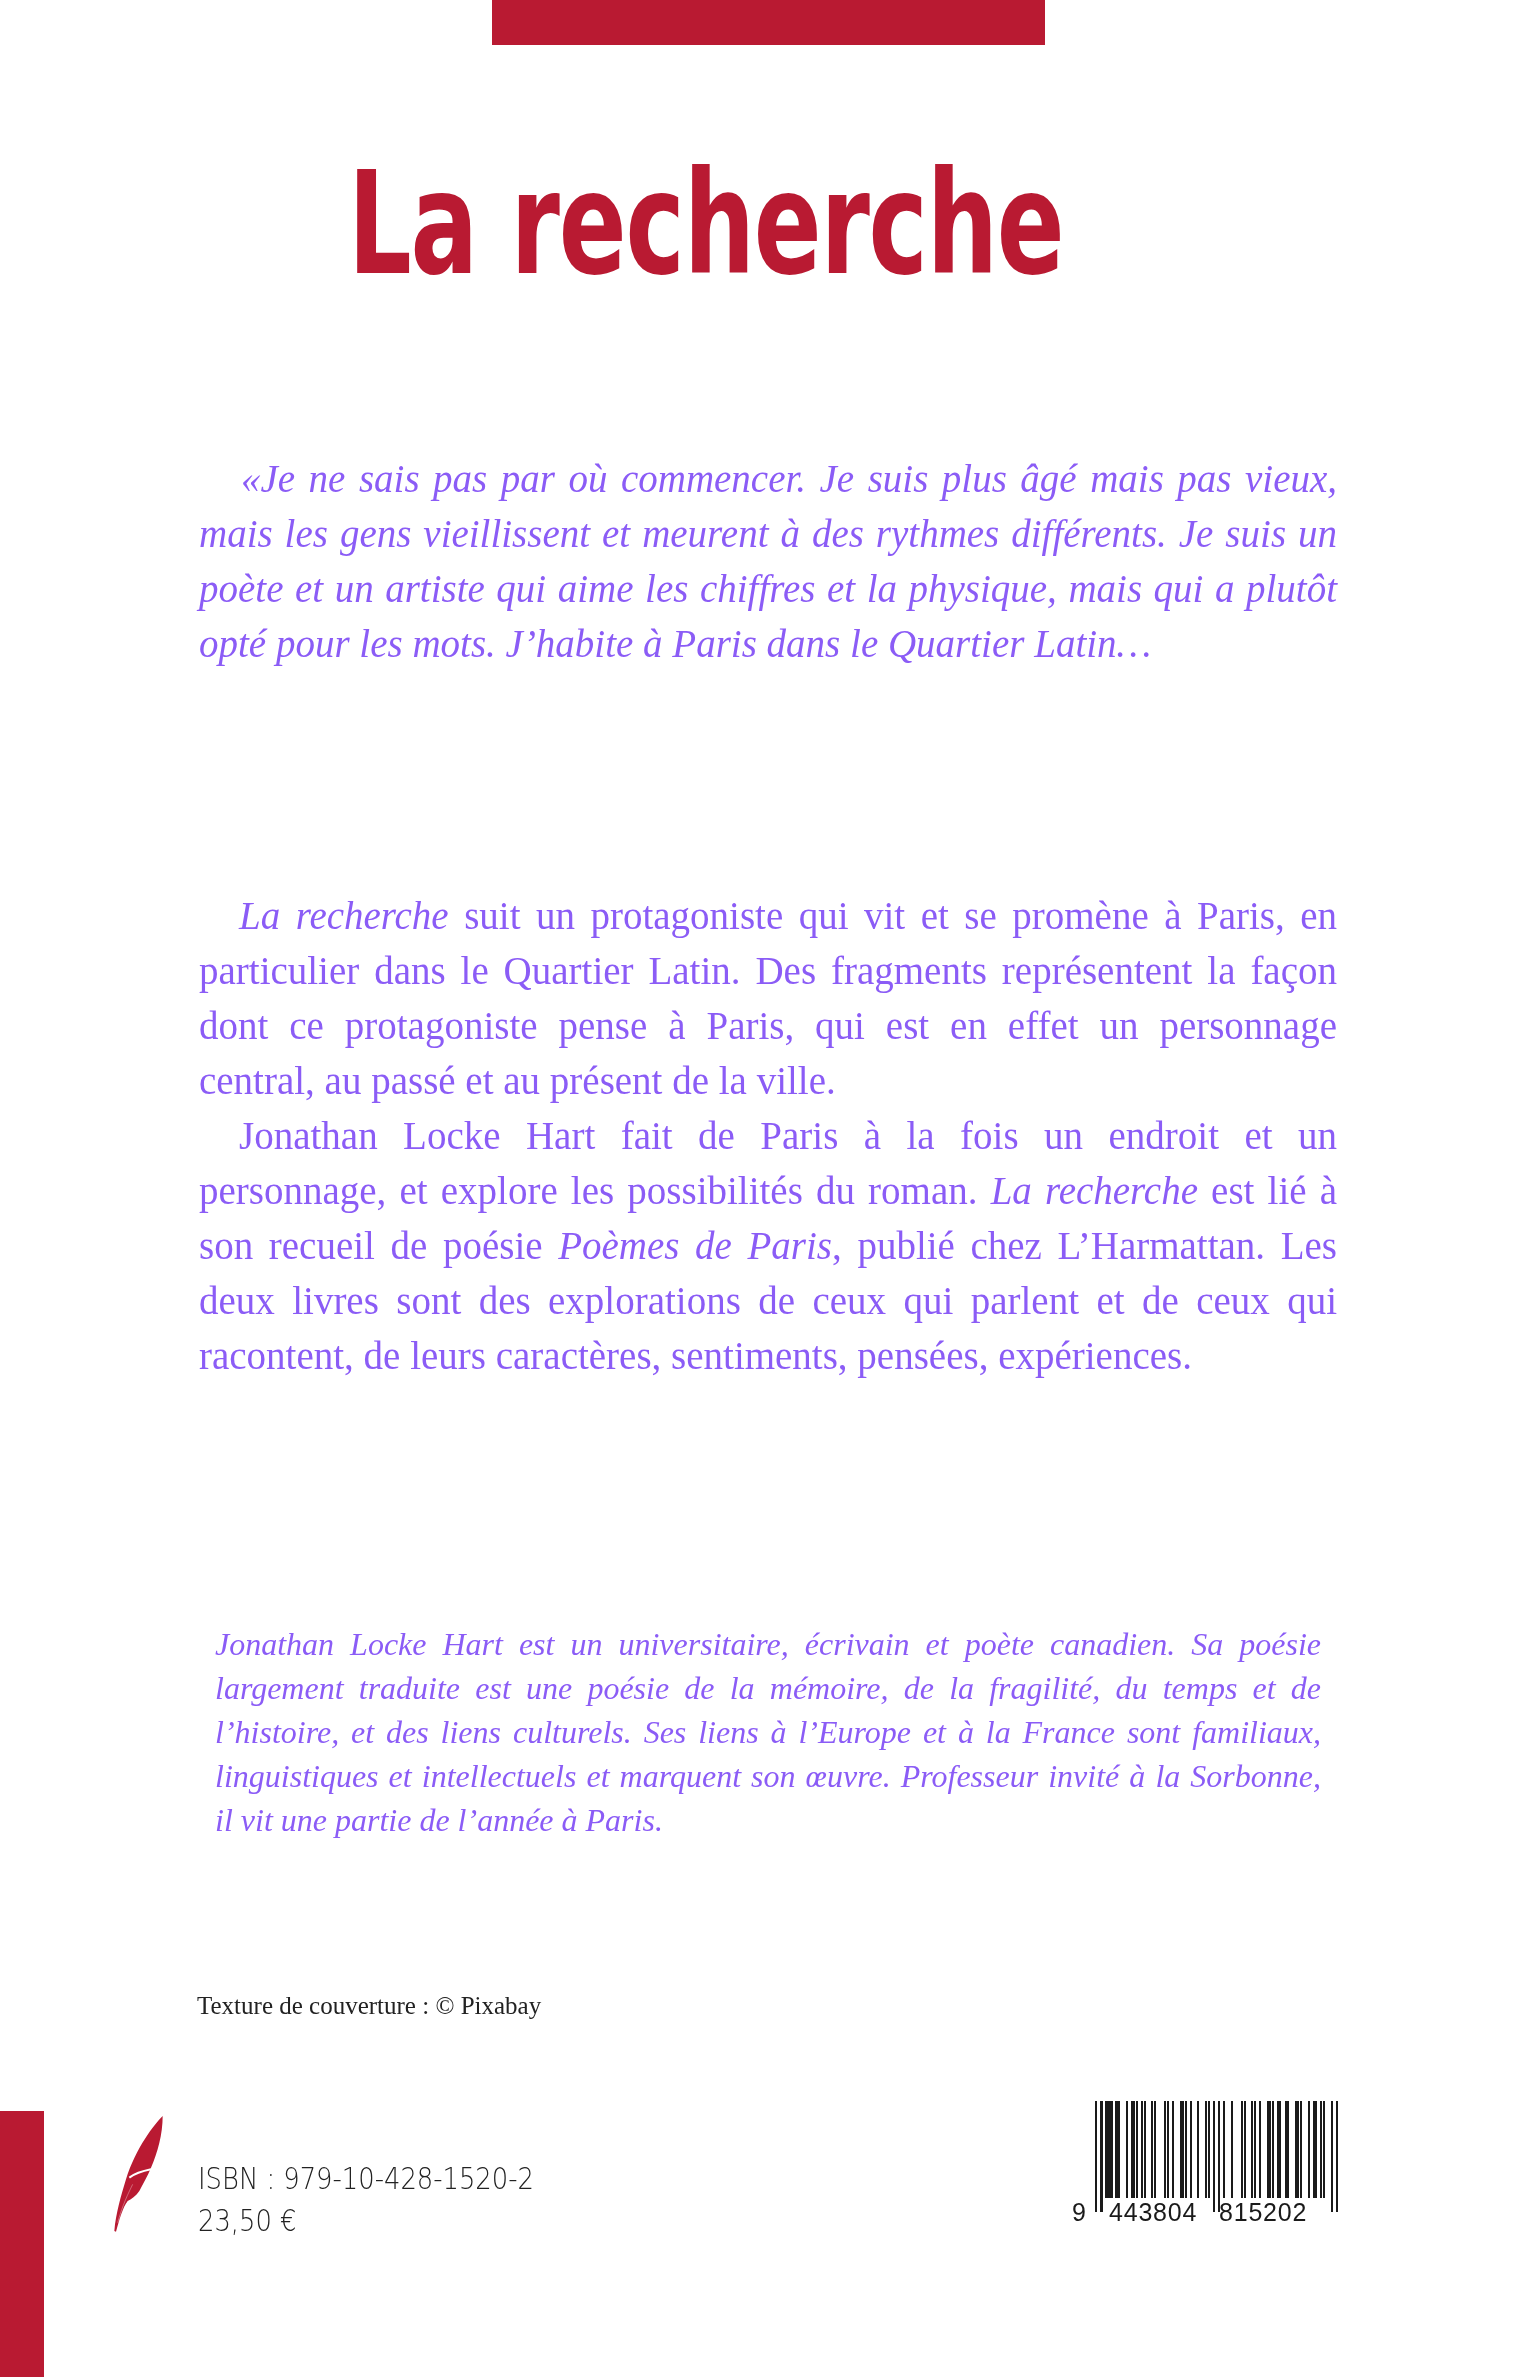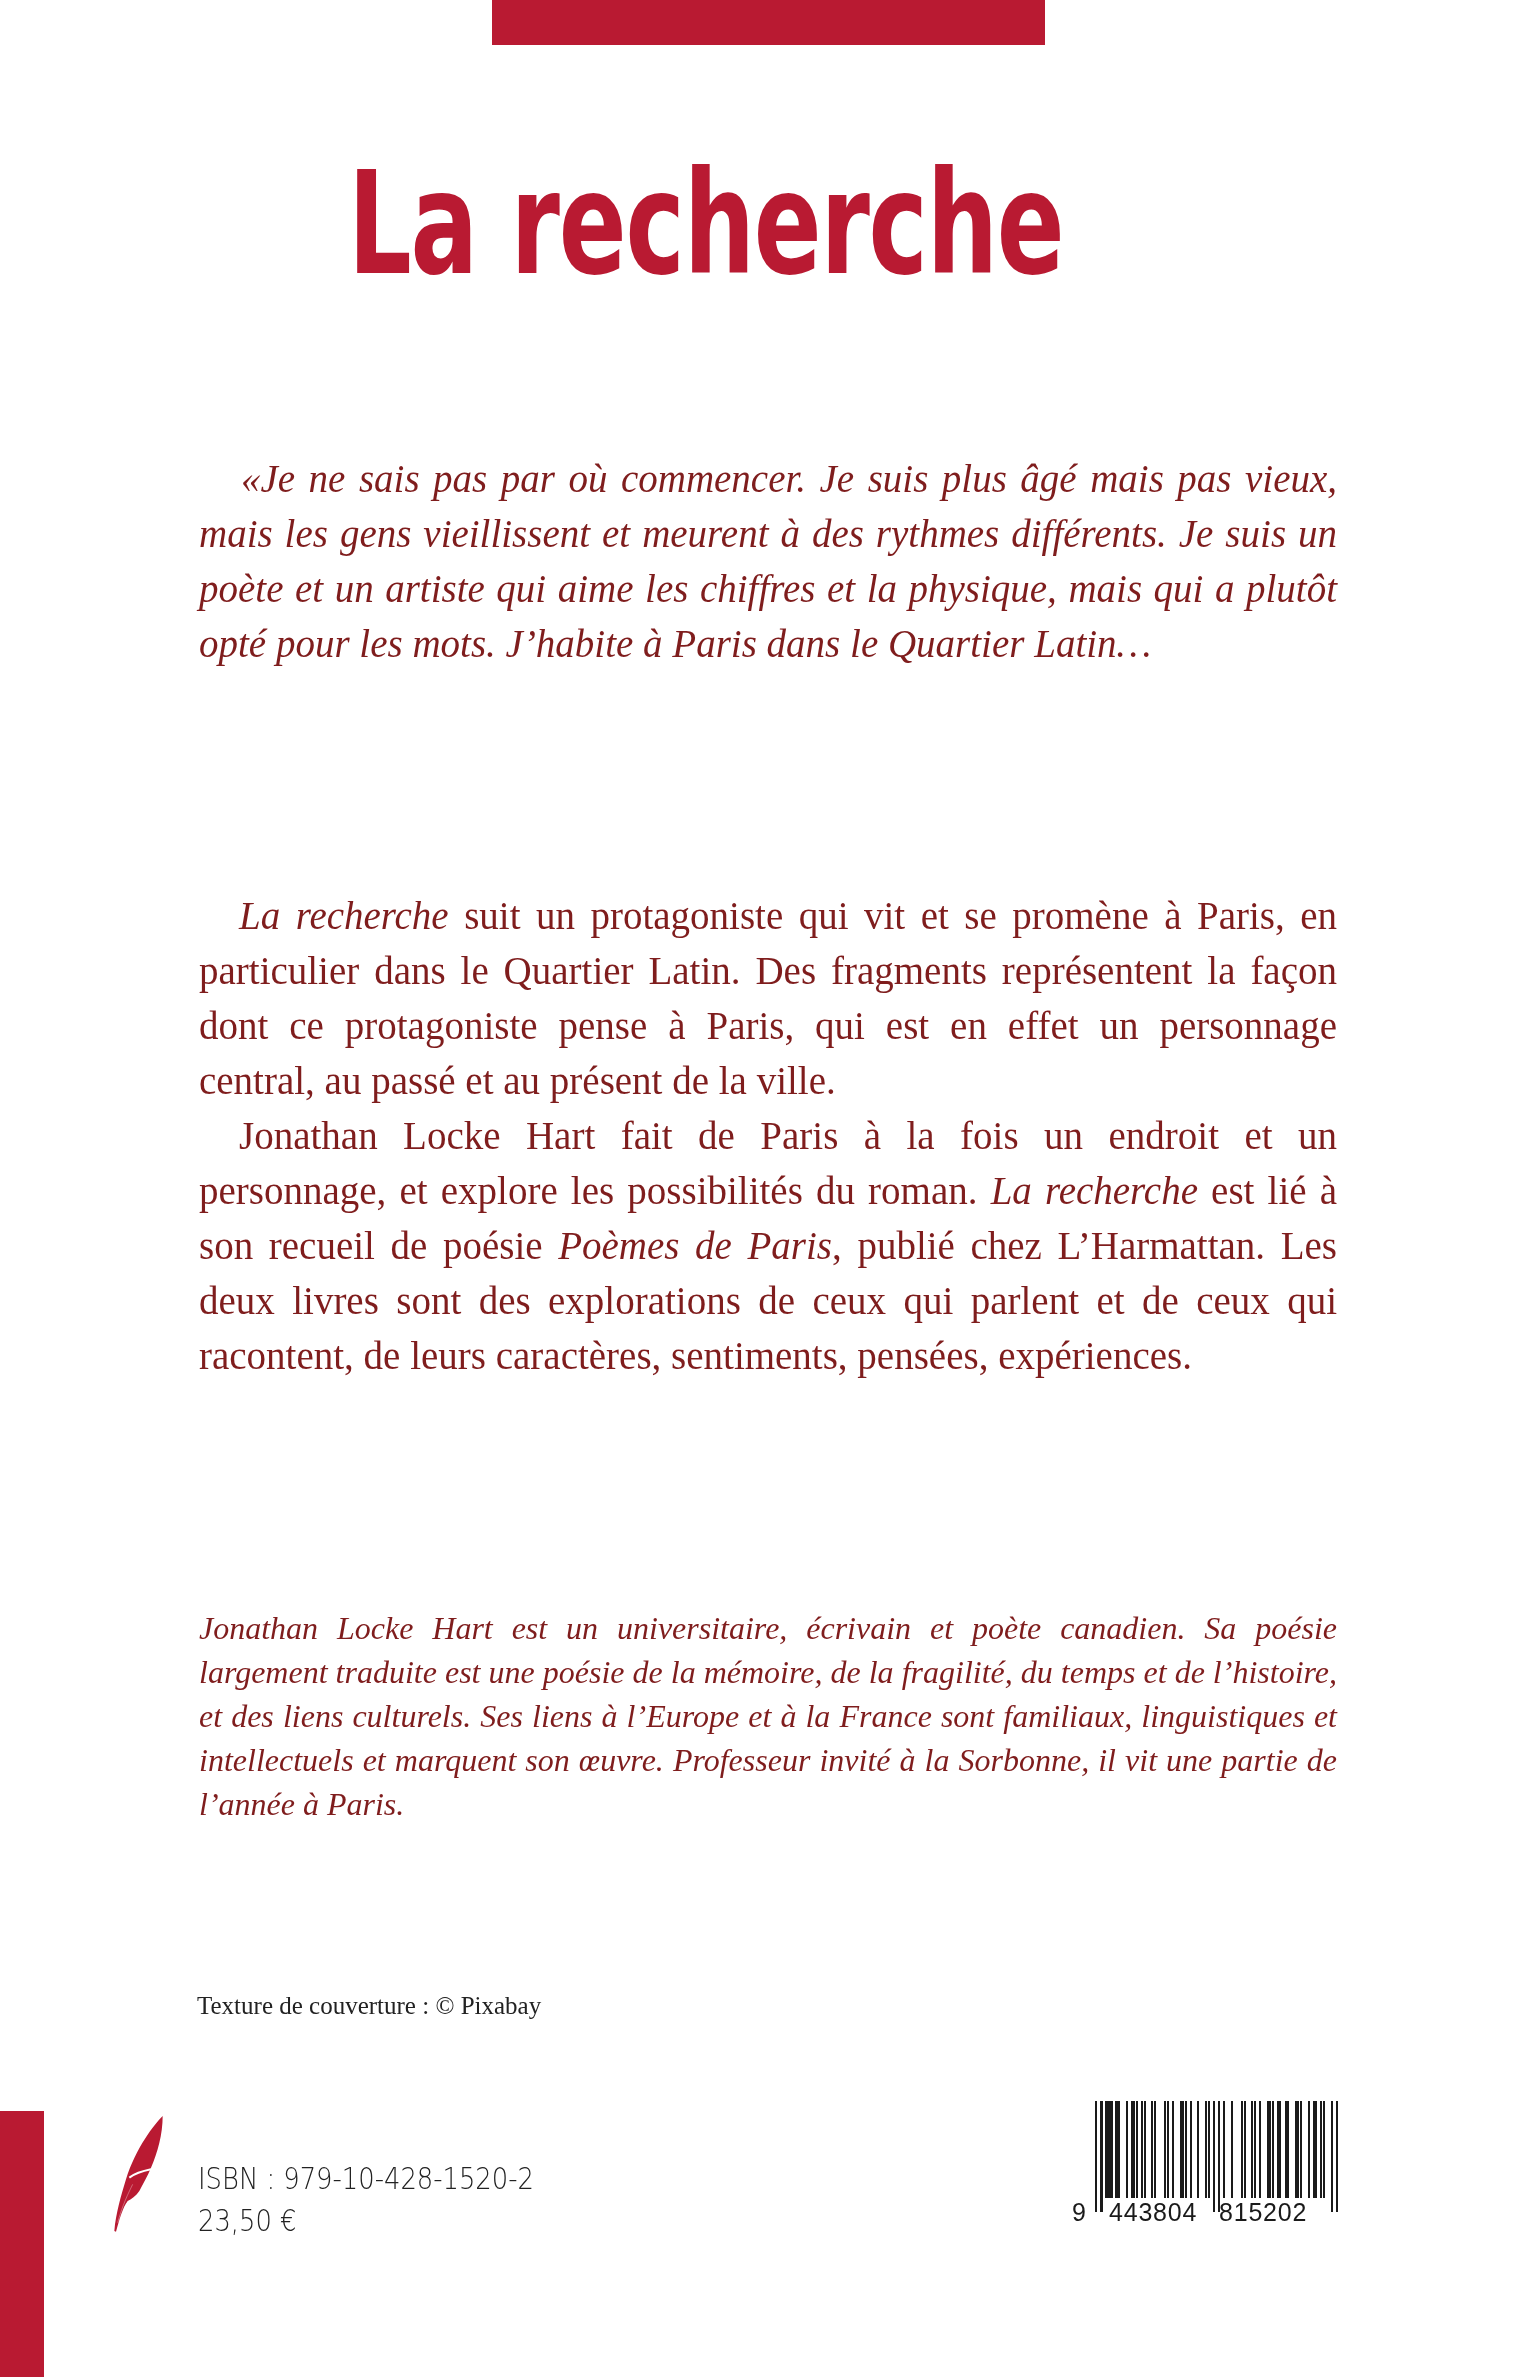--- a/index.html
+++ b/index.html
@@ -11,33 +11,33 @@
 
     .title {
       position: absolute; left: 348px; top: 148px; width: 839px; height: 151px;
       margin: 0; color: #B91A32;
       font-family: "DejaVu Sans", sans-serif; font-weight: bold;
       font-size: 143px; line-height: 151px; white-space: nowrap;
       transform-origin: left top; transform: scaleX(0.70);
       letter-spacing: -1.7px;
     }
 
-    .col { position: absolute; left: 199px; width: 1138px; color: #7f1d1d;
+    .col { position: absolute; left: 199px; width: 1138px; color: #8b5cf6;
            font-family: "Liberation Serif", "DejaVu Serif", serif; }
 
     .quote { top: 451px; font-style: italic; font-size: 39px; line-height: 55px;
              text-align: justify; text-align-last: left; }
     .quote p { margin: 0; text-indent: 42px; }
 
     .body-text { top: 888px; font-size: 39px; line-height: 55px; text-align: justify; }
     .body-text p { margin: 0; text-indent: 40px; }
     .body-text .it { font-style: italic; }
 
     .bio { top: 1606px; font-style: italic; font-size: 32px; line-height: 44px; text-align: justify; }
-    .bio p { margin: 0; }
+    .bio p { margin: 16px; }
 
     .credit { position: absolute; left: 197px; top: 1991px; font-family: "Liberation Serif", serif;
               font-size: 25px; line-height: 30px; color: #222; white-space: nowrap; }
 
     .feather { position: absolute; left: 111px; top: 2114px; width: 55px; height: 119px; }
 
     .isbn-block { position: absolute; left: 198px; top: 2158px; font-family: "DejaVu Sans", sans-serif;
                   font-weight: 300; font-size: 30px; line-height: 42px; color: #222; }
     .isbn-block div { white-space: nowrap; transform-origin: left top; transform: scaleX(0.86); }
 

